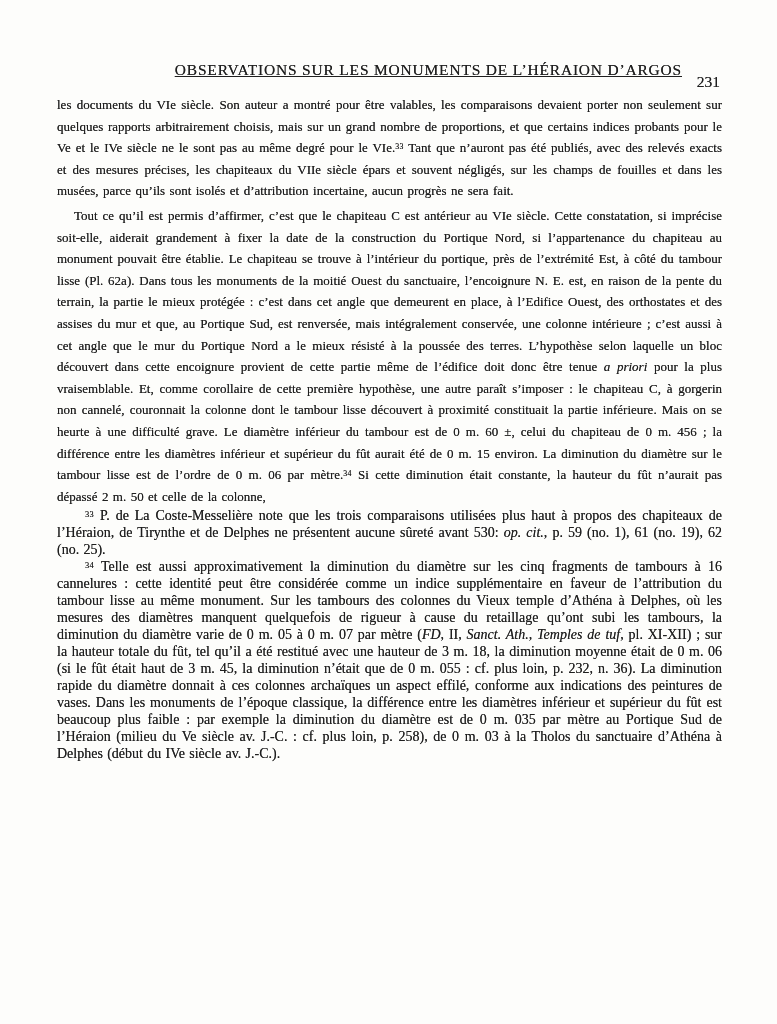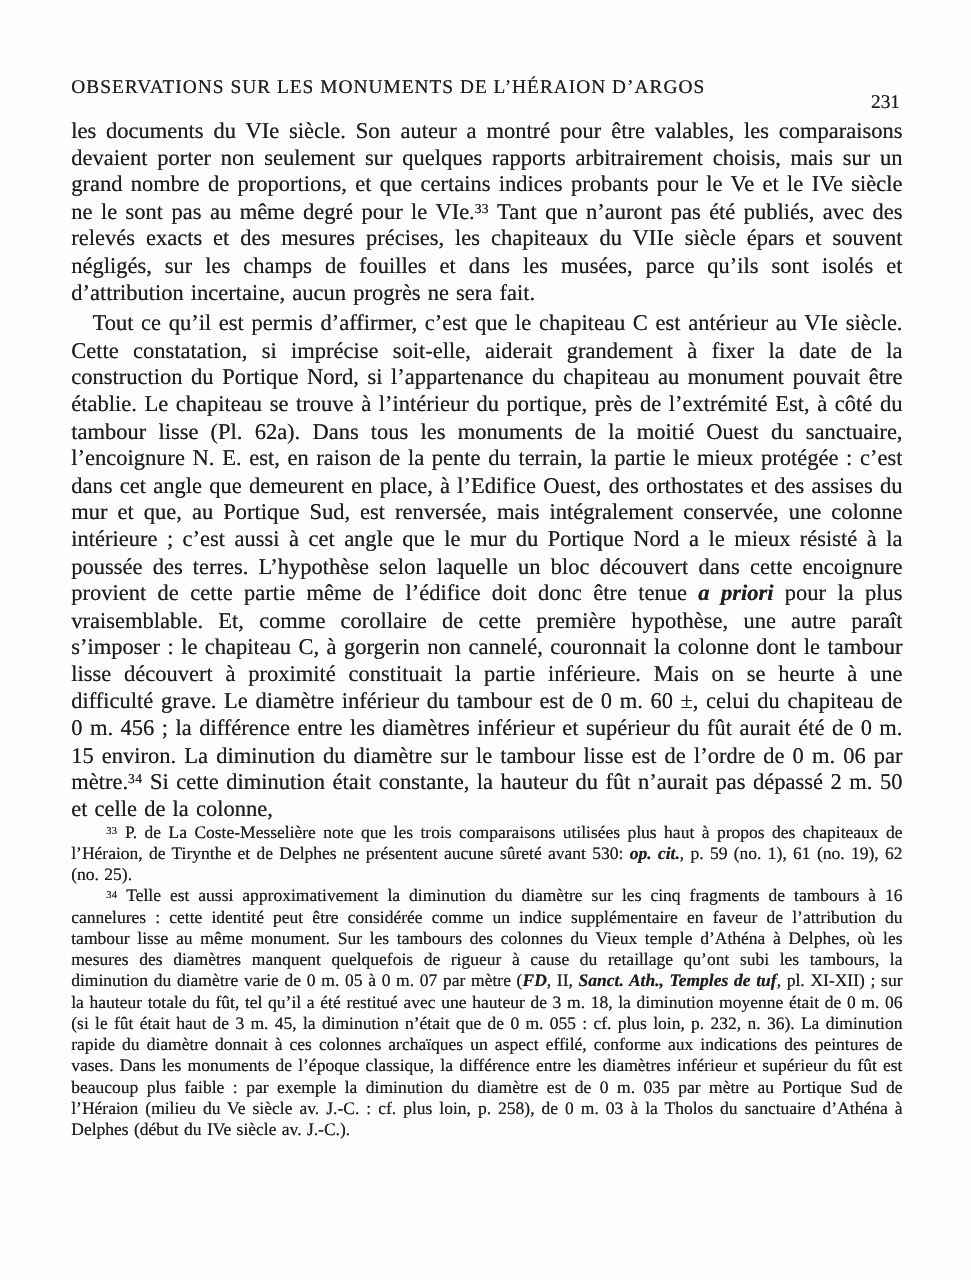--- a/index.html
+++ b/index.html
@@ -25,35 +25,36 @@
   }
   .running-head {
     position: relative;
     height: 20px;
     font-size: 15.5px;
     line-height: 20px;
     white-space: nowrap;
   }
   .running-head .title {
     display: block;
-    text-align: left;
+    text-align: right;
     letter-spacing: 0.8px;
     padding-right: 40px; 
+    text-decoration: underline;
   }
   .running-head .folio {
     position: absolute;
     right: 2px;
     top: 12px;
   }
   .body-text {
     margin-top: 14px;
   }
   p.para {
     margin: 0;
-    font-size: 18px;
+    font-size: 13px;
     line-height: 21.6px;
     text-align: justify;
     word-spacing: 1.2px;
   }
   p.para.indent {
     text-indent: 17px;
     margin-top: 3px;
   }
   .footnotes {
   }
@@ -66,21 +67,21 @@
     word-spacing: 0.8px;
   }
   sup.fnref {
     font-size: 60%;
     line-height: 0;
     vertical-align: baseline;
     position: relative;
     top: -0.45em;
     letter-spacing: 0.3px;
   }
-  i { font-style: italic; font-weight: bold; }
+  i { font-style: italic; }
 </style>
 </head>
 <body>
 
 <div class="page" style="--paper: #fdfdfb; --ink: #1f1f1f;">
   <div class="content">
 
     <div class="running-head">
       <span class="title">OBSERVATIONS SUR LES MONUMENTS DE L’HÉRAION D’ARGOS</span>
       <span class="folio">231</span>

